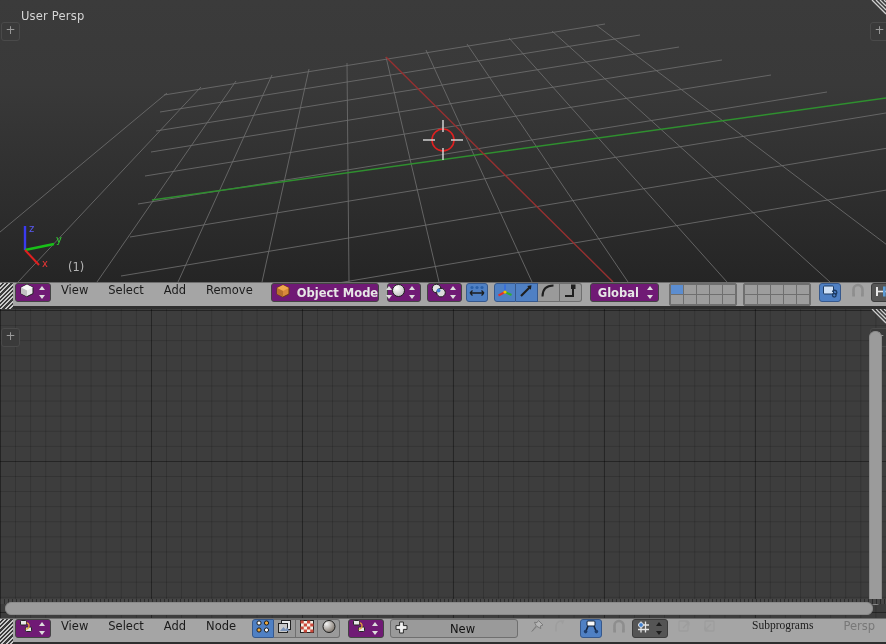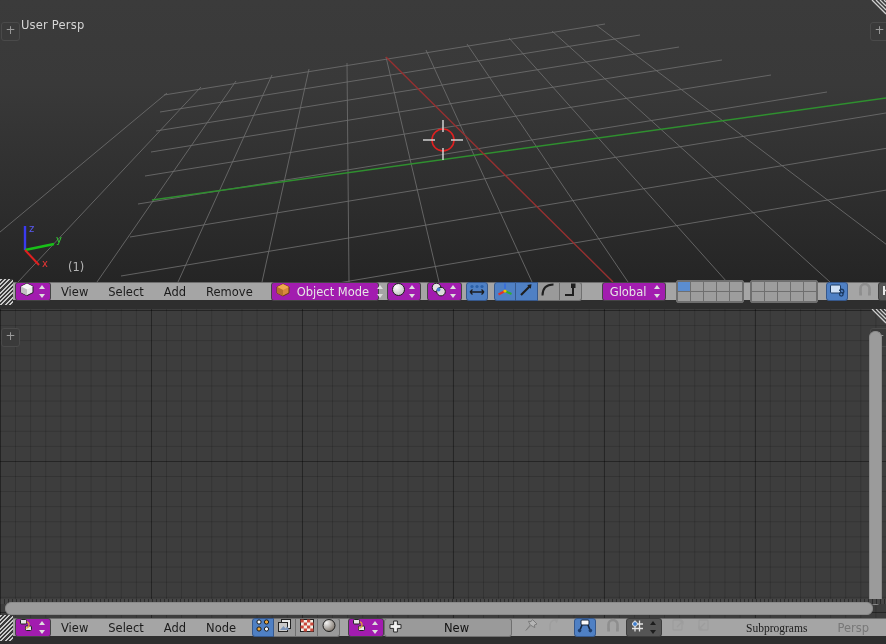--- a/index.html
+++ b/index.html
@@ -6,51 +6,51 @@
   body{width:886px;height:644px;overflow:hidden;
        font-family:"DejaVu Sans","Liberation Sans",sans-serif;
        -webkit-font-smoothing:antialiased;}
   #app{position:relative;width:886px;height:644px;}
 
   
   #viewport{position:absolute;left:0;top:0;width:886px;height:282px;
             background:linear-gradient(#3b3b3b 0%,#393939 30%,#252525 100%);
             overflow:hidden;}
   #grid-svg{position:absolute;left:0;top:0;width:886px;height:282px;}
-  .vp-label{position:absolute;left:21px;top:18px;font-size:11.5px;color:#d5d5d5;
+  .vp-label{position:absolute;left:21px;top:9px;font-size:11.5px;color:#d5d5d5;
             letter-spacing:.2px;}
   .vp-count{position:absolute;left:68px;top:260px;font-size:11.5px;color:#b4b4b4;}
   #axis-gizmo{position:absolute;left:8px;top:222px;width:70px;height:52px;}
 
   
   .rgn-tab{position:absolute;width:17px;height:17px;border-radius:3px;
            background:#3a3a3a;border:1px solid #4a4a4a;color:#9a9a9a;
            font-size:12px;line-height:15px;text-align:center;cursor:pointer;}
 
   
   .corner-grip{position:absolute;width:16px;height:16px;overflow:hidden;}
 
   
-  .header{position:absolute;left:0;width:886px;height:18px;background:#a5a5a5;
-          border-top:1px solid #6e6e6e;display:flex;align-items:center;
+  .header{position:absolute;left:0;width:886px;height:24px;background:#a5a5a5;
+          border-top:1px solid #6e6e6e;display:flex;
           box-sizing:border-box;}
   #header-3d{top:282px;}
   #header-node{top:618px;border-top:1px solid #6e6e6e;}
 
   .grip{width:13px;height:26px;position:relative;overflow:hidden;flex:0 0 auto;}
   .grip::before{content:"";position:absolute;left:-6px;top:0;width:26px;height:26px;
     background:repeating-linear-gradient(135deg,#3a3a3a 0 1.5px,#c9c9c9 1.5px 3px);}
 
   .menu-txt{font-size:11.5px;color:#1b1b1b;padding:0 10px;cursor:pointer;
             white-space:nowrap;}
 
   
   .btn{height:19px;border-radius:3px;background:#9a9a9a;border:1px solid #6f6f6f;
        display:flex;align-items:center;box-sizing:border-box;cursor:pointer;}
-  .btn.dark{background:#a21caf;border-color:#444;}
+  .btn.dark{background:#701a75;border-color:#444;font-weight:bold;}
   .btn.dark2{background:#555;border-color:#3c3c3c;}
   .btn.flat{background:#9a9a9a;}
   .btn-lbl{font-size:11.5px;color:#111;padding:0 7px;white-space:nowrap;}
   .btn.dark .btn-lbl,.btn.dark2 .btn-lbl{color:#e6e6e6;}
   .updown{width:9px;height:15px;position:relative;margin-right:3px;flex:0 0 auto;}
   .updown::before,.updown::after{content:"";position:absolute;left:1px;
     border-left:3.5px solid transparent;border-right:3.5px solid transparent;}
   .updown::before{top:1px;border-bottom:4px solid #1d1d1d;}
   .updown::after{bottom:1px;border-top:4px solid #1d1d1d;}
   .btn.dark .updown::before{border-bottom-color:#ddd;}
@@ -271,21 +271,21 @@
       <div class="iconbtn">
         <span>
           <svg width="16" height="16" viewBox="0 0 16 16">
             <path d="M3 13 11 13 11 3" stroke="#1f1f1f" stroke-width="2" fill="none"></path>
             <rect x="9" y="1.5" width="4.5" height="4.5" fill="#1f1f1f"></rect>
           </svg>
         </span>
       </div>
     </div>
 
-    <div class="btn dark" style="margin-left:20px;width:86px;">
+    <div class="btn dark" style="margin-left:8px;width:86px;">
       <span class="btn-lbl" style="flex:1;">Global</span>
       <span class="updown"></span>
     </div>
 
     <div class="layers" style="margin-left:10px;">
       <div class="lgroup">
         <div class="lcell active"></div>
         <div class="lcell"></div>
         <div class="lcell"></div>
         <div class="lcell"></div>
@@ -439,21 +439,21 @@
       <span>
         <svg width="16" height="15" viewBox="0 0 16 15">
           <rect x="1.5" y="1.5" width="6" height="4.5" rx="1" fill="#e6e6e6" stroke="#232323" stroke-width="1"></rect>
           <rect x="6.5" y="8" width="6" height="4.5" rx="1" fill="#e6e6e6" stroke="#232323" stroke-width="1"></rect>
           <path d="M7.5 3.8 C11 3.8 11 10.2 6.5 10.2" stroke="#e6a23a" stroke-width="1.3" fill="none"></path>
         </svg>
       </span>
       <span class="updown" style="margin-left:3px;"></span>
     </div>
 
-    <div class="btn flat" style="width:128px;padding-left:4px;">
+    <div class="btn flat" style="margin-left:6px;width:128px;padding-left:4px;">
       <span>
         <svg width="13" height="13" viewBox="0 0 13 13">
           <path d="M4.6 1h3.8v3.6H12v3.8H8.4V12H4.6V8.4H1V4.6h3.6Z" fill="#f0f0f0" stroke="#2a2a2a" stroke-width="1"></path>
         </svg>
       </span>
       <span class="btn-lbl" style="flex:1;text-align:center;">New</span>
     </div>
 
     <div class="iconbtn ghost" style="margin-left:8px;">
       <span>

